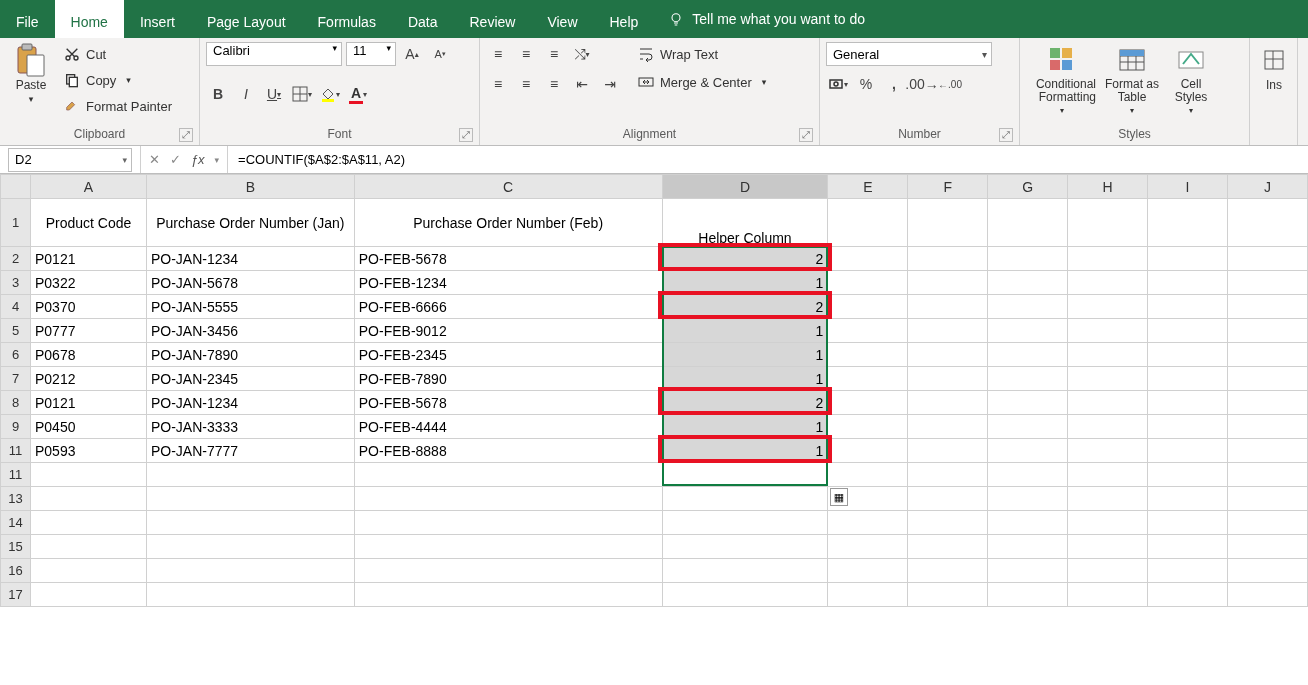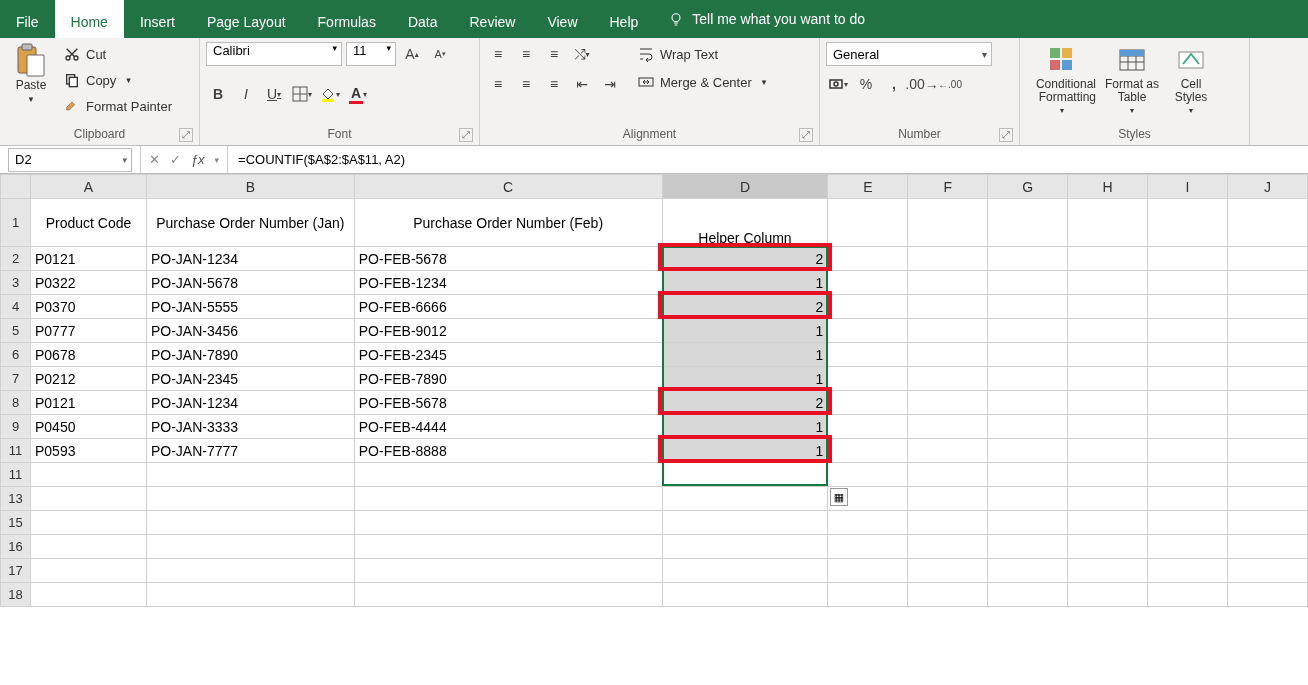--- a/index.html
+++ b/index.html
@@ -274,20 +274,34 @@
           </span>
         <span style="text-align:center;line-height:1.1">Cell Styles</span>
           <span style="font-size:8px">▾</span>
       </div>
     </div>
     <div class="group-label">
         <span>Styles</span>
       </div>
   </div>
 
+  <div class="group" style="width:48px">
+    <div class="group-body">
+      <div class="big-btn" style="width:40px">
+        <span class="ic">
+            <svg width="26" height="26" viewBox="0 0 26 26" fill="none" stroke="#555">
+              <rect x="4" y="4" width="18" height="18"></rect>
+              <path d="M4 12h18M12 4v18"></path>
+            </svg>
+          </span>
+        <span>Ins</span>
+      </div>
+    </div>
+    <div class="group-label"></div>
+  </div>
 </div>
 
 <div class="fbar">
   <div class="name-box">
       <span>D2</span>
       <span class="dd">▾</span>
     </div>
   <div class="fbar-btns">
     <span>✕</span>
     <span>✓</span>
@@ -482,20 +496,33 @@
           <td></td>
           <td></td>
           <td></td>
           <td></td>
           <td></td>
           <td></td>
           <td></td>
           <td></td>
         </tr>
         <tr>
+          <th class="row-hdr">14</th>
+          <td></td>
+          <td></td>
+          <td></td>
+          <td></td>
+          <td></td>
+          <td></td>
+          <td></td>
+          <td></td>
+          <td></td>
+          <td></td>
+        </tr>
+        <tr>
           <th class="row-hdr">15</th>
           <td></td>
           <td></td>
           <td></td>
           <td></td>
           <td></td>
           <td></td>
           <td></td>
           <td></td>
           <td></td>
@@ -509,33 +536,20 @@
           <td></td>
           <td></td>
           <td></td>
           <td></td>
           <td></td>
           <td></td>
           <td></td>
         </tr>
         <tr>
           <th class="row-hdr">17</th>
-          <td></td>
-          <td></td>
-          <td></td>
-          <td></td>
-          <td></td>
-          <td></td>
-          <td></td>
-          <td></td>
-          <td></td>
-          <td></td>
-        </tr>
-        <tr>
-          <th class="row-hdr">18</th>
           <td></td>
           <td></td>
           <td></td>
           <td></td>
           <td></td>
           <td></td>
           <td></td>
           <td></td>
           <td></td>
           <td></td>

